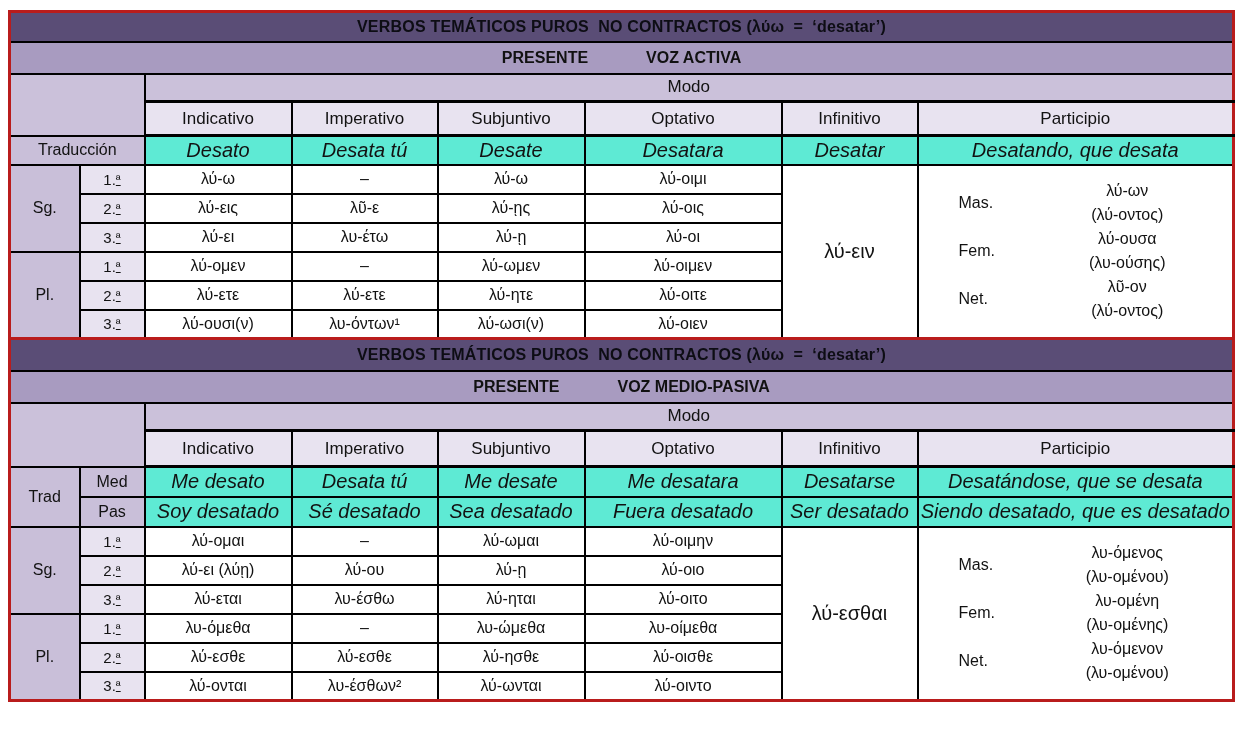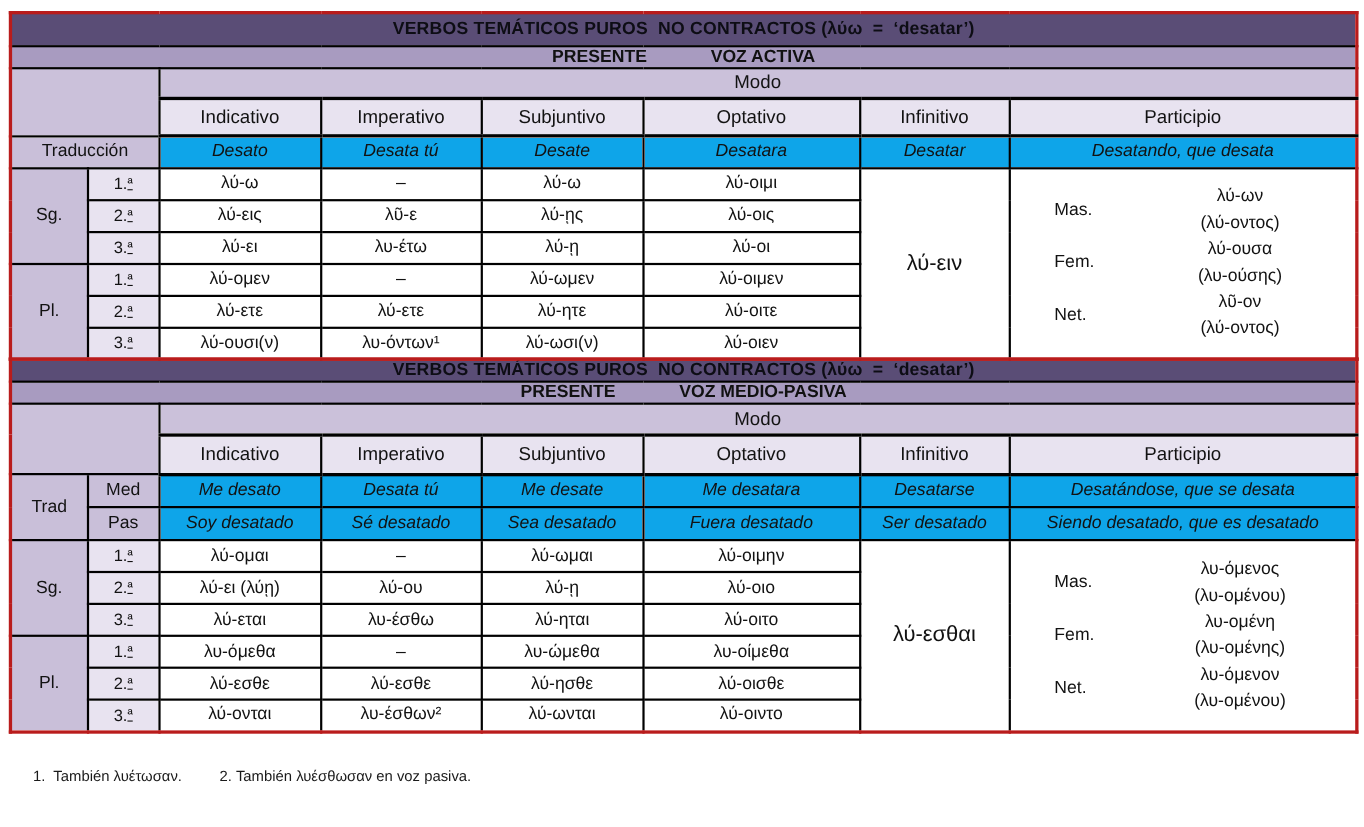--- a/index.html
+++ b/index.html
@@ -12,26 +12,26 @@
   .band-mid{background:#a89bc0;font-weight:bold;font-size:16px;color:#111;}
   .subwrap{display:flex;justify-content:center;gap:58px;}
   .band-modo{background:#cbc1da;font-size:17px;}
   .corner{background:#cbc1da;}
   .colhead{background:#e8e3f0;font-size:17px;}
   
   .lbl{background:#c9bfd9;font-size:16px;}
   .person{background:#e8e3f0;font-size:15px;}
   .ord{text-decoration:underline;font-size:13px;vertical-align:1px;}
   
-  .it{font-style:italic;font-size:16px;background:#0ea5e9;}
+  .it{font-style:italic;font-size:20px;background:#5eead4;}
   .greek{background:#fff;font-size:16px;}
   .inf-cell{background:#fff;font-size:20px;}
   
   .r-title{height:30px;}
-  .r-sub{height:20px;}
+  .r-sub{height:32px;}
   .r-modo{height:28px;}
   .r-cols{height:34px;}
   .r-cols td{border-top-width:3px;border-bottom-width:3px;}
   .r-trad{height:29px;}
   .r-trad2{height:30px;}
   .rb{height:29px;}
   
   .part-cell{background:#fff;padding:0;}
   .part-inner{display:flex;flex-direction:column;height:100%;}
   .part-row{flex:1;display:flex;align-items:center;}
@@ -283,17 +283,14 @@
     <tr class="rb">
       <td class="person"><span>3.</span><span class="ord">ª</span></td>
       <td class="greek">λύ-ονται</td>
       <td class="greek">λυ-έσθων²</td>
       <td class="greek">λύ-ωνται</td>
       <td class="greek">λύ-οιντο</td>
     </tr>
   </tbody>
     </table>
 
-  <div class="footnote">
-    <span>1.&nbsp; También λυέτωσαν.</span><span>2. También λυέσθωσαν en voz pasiva.</span>
-  </div>
 
 </div>
 
 </body></html>

